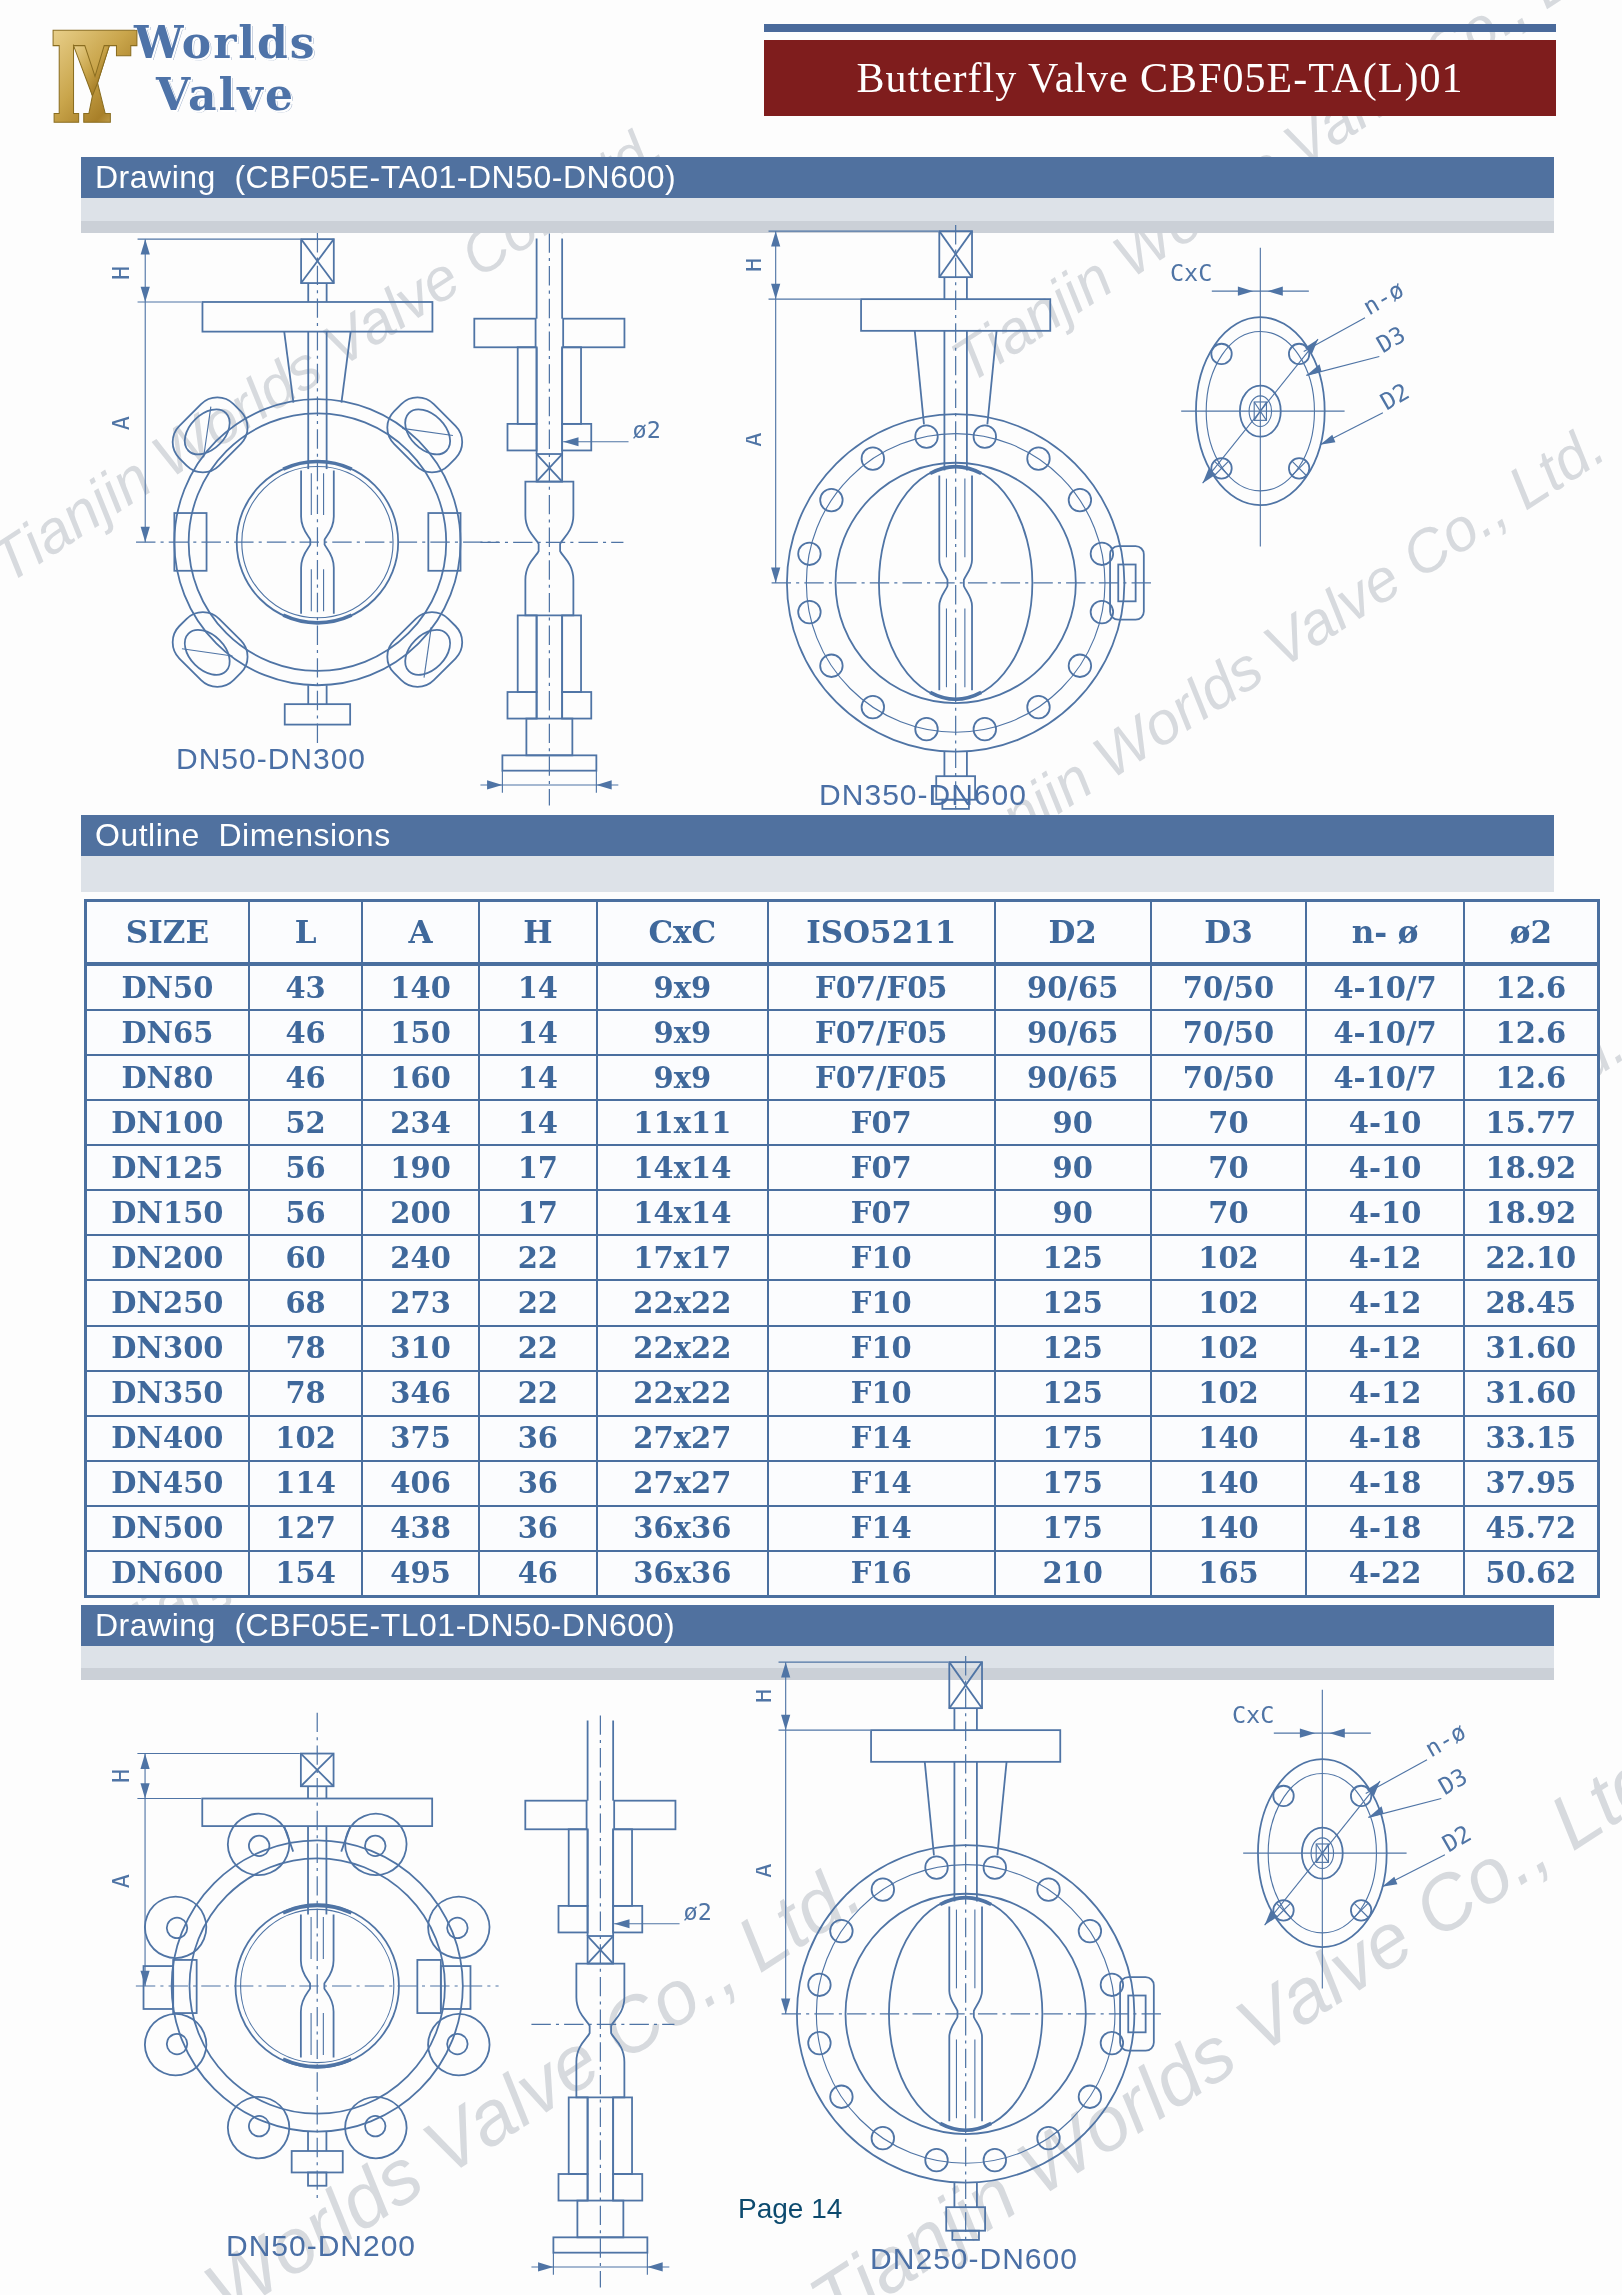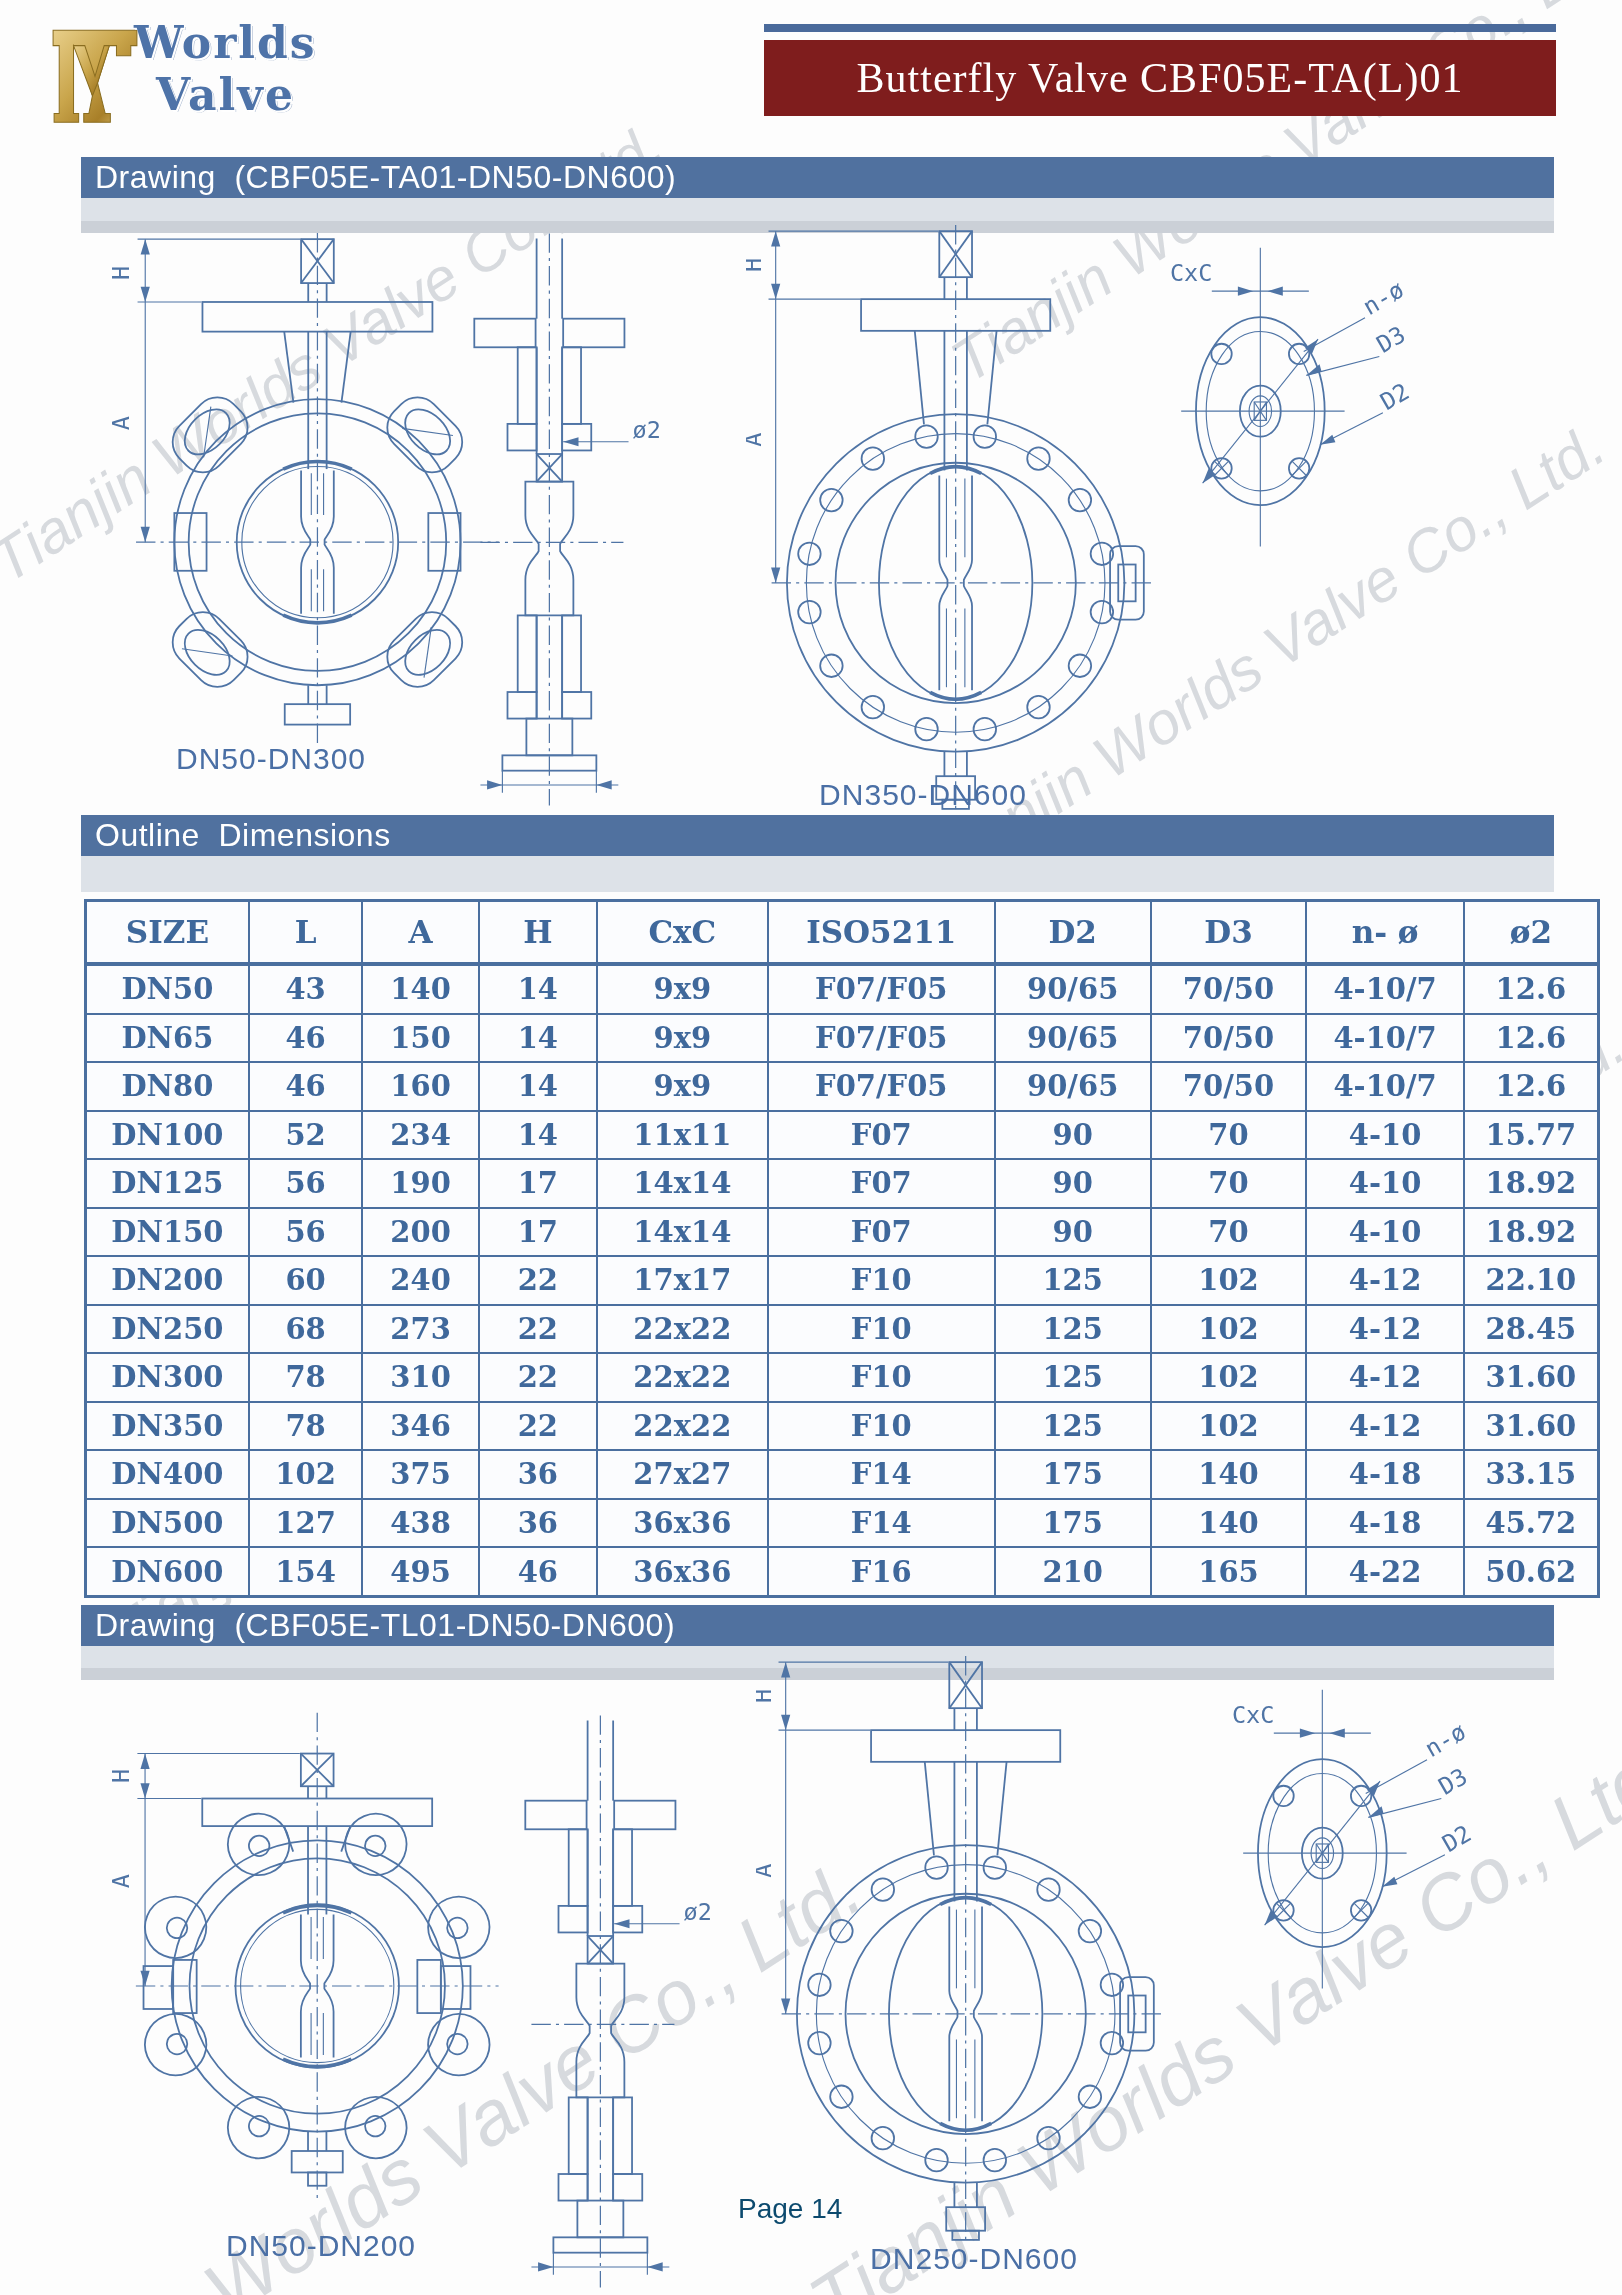--- a/index.html
+++ b/index.html
@@ -466,20 +466,32 @@
         <td>DN400</td>
         <td>102</td>
         <td>375</td>
         <td>36</td>
         <td>27x27</td>
         <td>F14</td>
         <td>175</td>
         <td>140</td>
         <td>4-18</td>
         <td>33.15</td>
+      </tr>
+      <tr>
+        <td>DN450</td>
+        <td>114</td>
+        <td>406</td>
+        <td>36</td>
+        <td>27x27</td>
+        <td>F14</td>
+        <td>175</td>
+        <td>140</td>
+        <td>4-18</td>
+        <td>37.95</td>
       </tr>
       <tr>
         <td>DN500</td>
         <td>127</td>
         <td>438</td>
         <td>36</td>
         <td>36x36</td>
         <td>F14</td>
         <td>175</td>
         <td>140</td>

